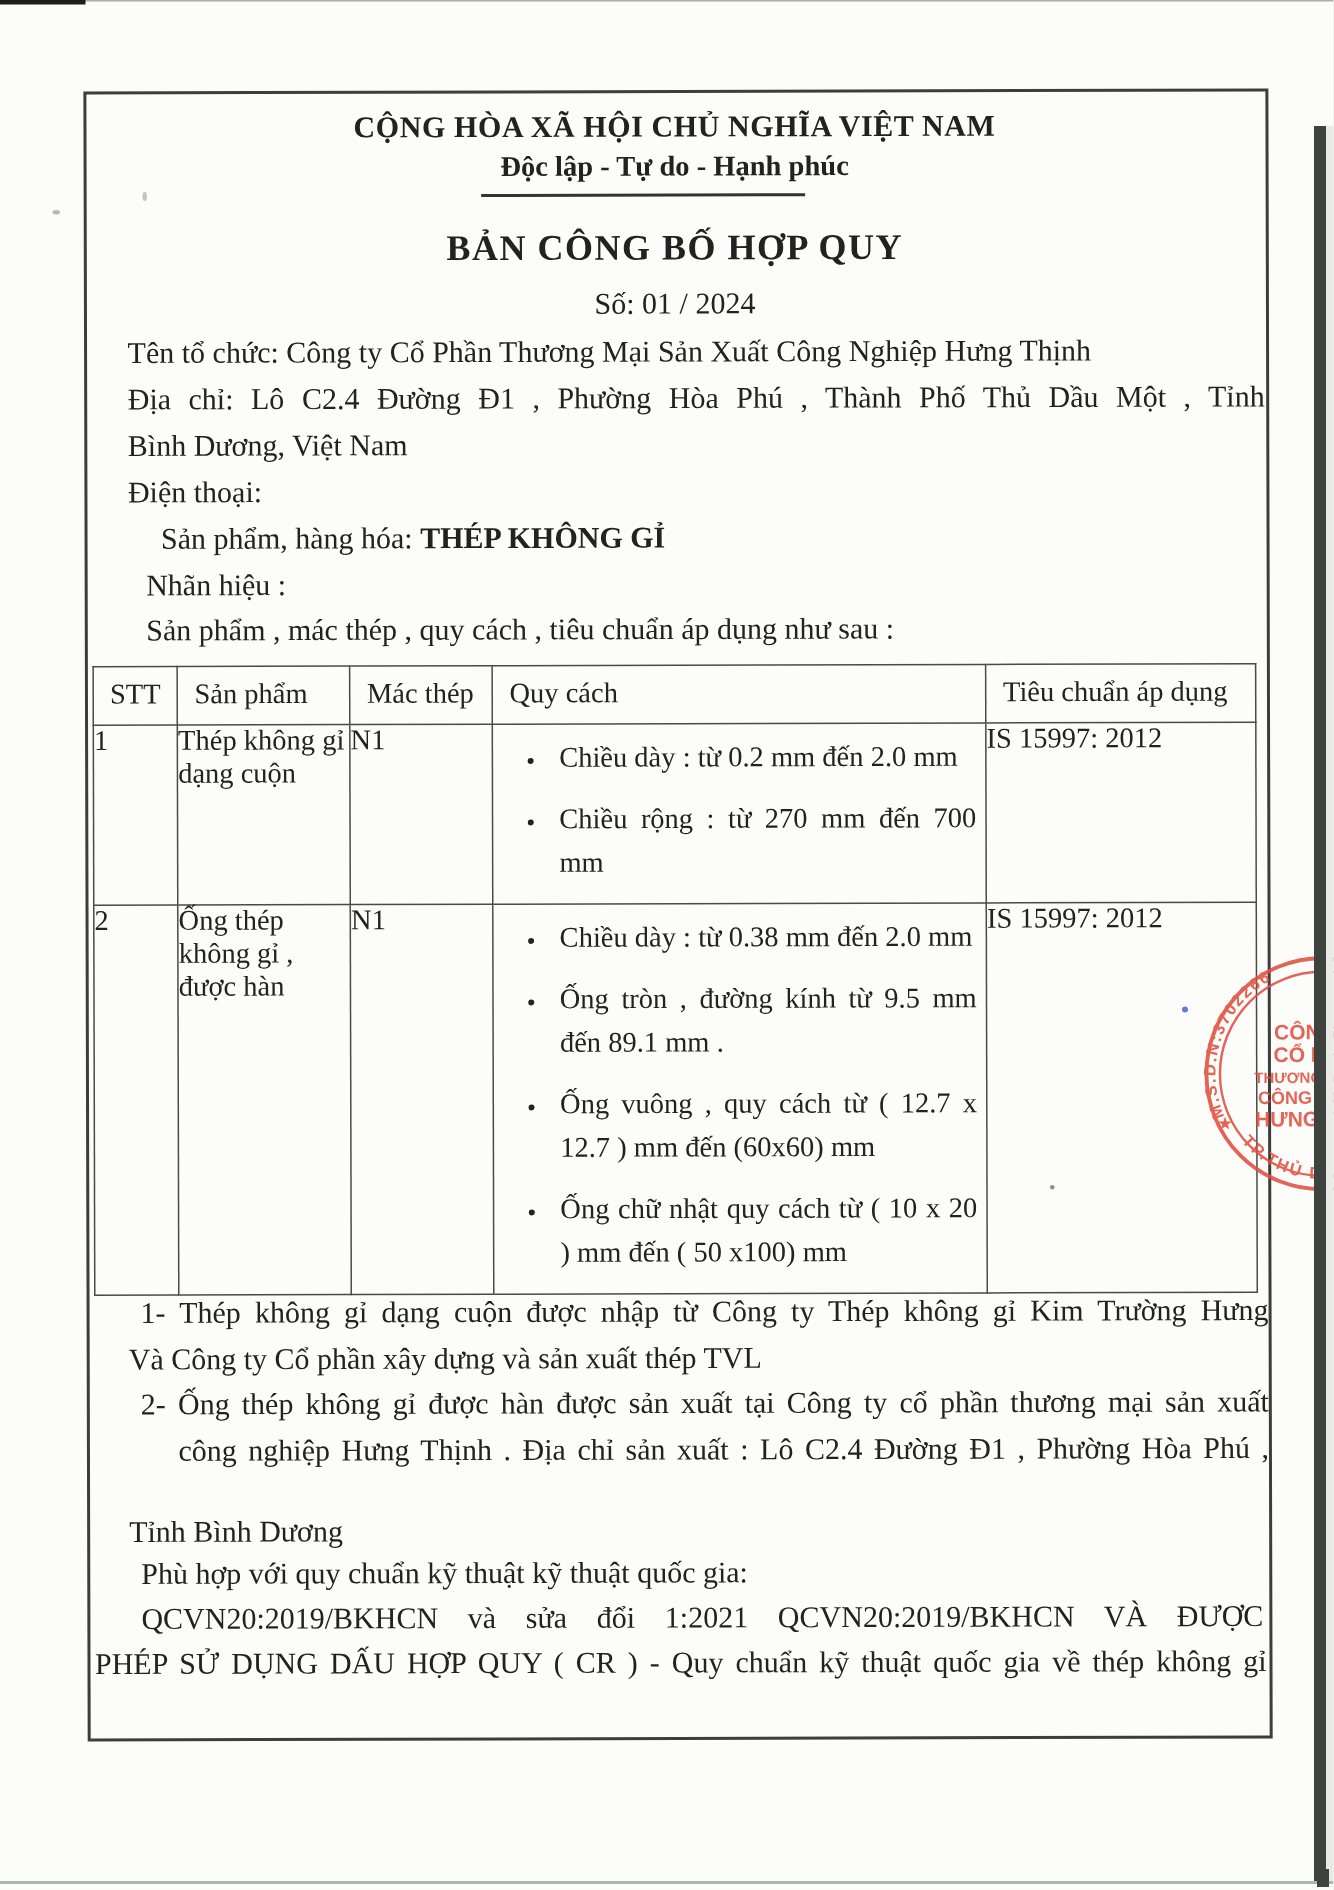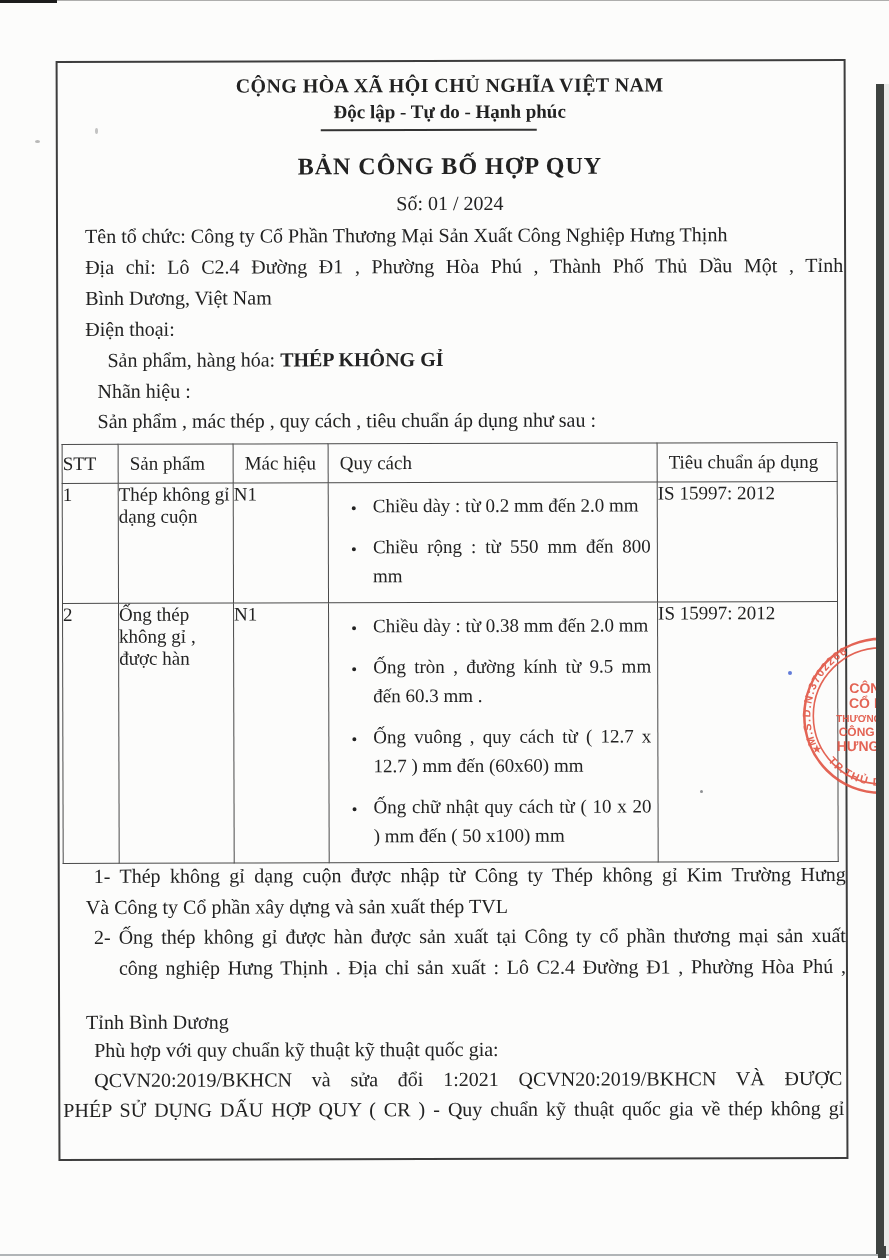--- a/index.html
+++ b/index.html
@@ -39,21 +39,21 @@
     position:absolute;left:62px;top:443px;
     border-collapse:collapse;table-layout:fixed;
     width:775px;font-size:19px;color:#222;
   }
   table.spec td,table.spec th{
     border:1.6px solid #4a4a4a;
     vertical-align:top;padding:0;font-weight:normal;text-align:left;
   }
   tr.hdr{height:39px;}
   tr.hdr th{vertical-align:middle;padding-left:11px;font-size:19px;}
-  tr.hdr th.c-stt{padding-left:0;}
+  tr.hdr th.c-stt{text-align:center;padding-left:0;}
   tr.r1{height:102px;}
   tr.r2{height:231px;}
   td.c-stt{text-align:center;padding-top:12px;}
   td.c-sp{padding:12px 3px 0 11px;text-align:justify;border-radius:10px;}
   td.c-mt{text-align:center;padding-top:12px;margin-left:14px;}
   td.c-tc{padding:12px 4px 0 10px;}
   td.c-qc ul{margin:8px 0 0 0;padding:0 6px 0 38px;}
   td.c-qc li{
     margin:6px 0 12px 0;line-height:29px;
     text-align:justify;text-justify:inter-word;
@@ -118,44 +118,44 @@
         <col style="width:56px">
           <col style="width:115px">
           <col style="width:95px">
           <col style="width:329px">
           <col style="width:180px">
       </colgroup>
       <tbody>
           <tr class="hdr">
         <th class="c-stt">STT</th>
         <th>Sản phẩm</th>
-        <th>Mác hiệu</th>
+        <th>Mác thép</th>
         <th>Quy cách</th>
         <th>Tiêu chuẩn áp dụng</th>
       </tr>
       <tr class="r1">
         <td class="c-stt">1</td>
         <td class="c-sp">Thép không gỉ dạng cuộn</td>
         <td class="c-mt">N1</td>
         <td class="c-qc">
           <ul>
             <li>Chiều dày : từ 0.2 mm đến 2.0 mm</li>
-            <li>Chiều rộng : từ 550 mm đến 800 mm</li>
+            <li>Chiều rộng : từ 270 mm đến 700 mm</li>
           </ul>
         </td>
         <td class="c-tc">IS 15997: 2012</td>
       </tr>
       <tr class="r2">
         <td class="c-stt">2</td>
         <td class="c-sp">Ống thép không gỉ , được hàn</td>
         <td class="c-mt">N1</td>
         <td class="c-qc">
           <ul>
             <li>Chiều dày : từ 0.38 mm đến 2.0 mm</li>
-            <li>Ống tròn , đường kính từ 9.5 mm đến 60.3 mm .</li>
+            <li>Ống tròn , đường kính từ 9.5 mm đến 89.1 mm .</li>
             <li>Ống vuông , quy cách từ ( 12.7 x 12.7 ) mm đến (60x60) mm</li>
             <li>Ống chữ nhật quy cách từ ( 10 x 20 ) mm đến ( 50 x100) mm</li>
           </ul>
         </td>
         <td class="c-tc">IS 15997: 2012</td>
       </tr>
     </tbody>
       </table>
 
     <div class="abs jline n1">1-  Thép không gỉ dạng cuộn được nhập từ Công ty Thép không gỉ Kim Trường Hưng</div>

